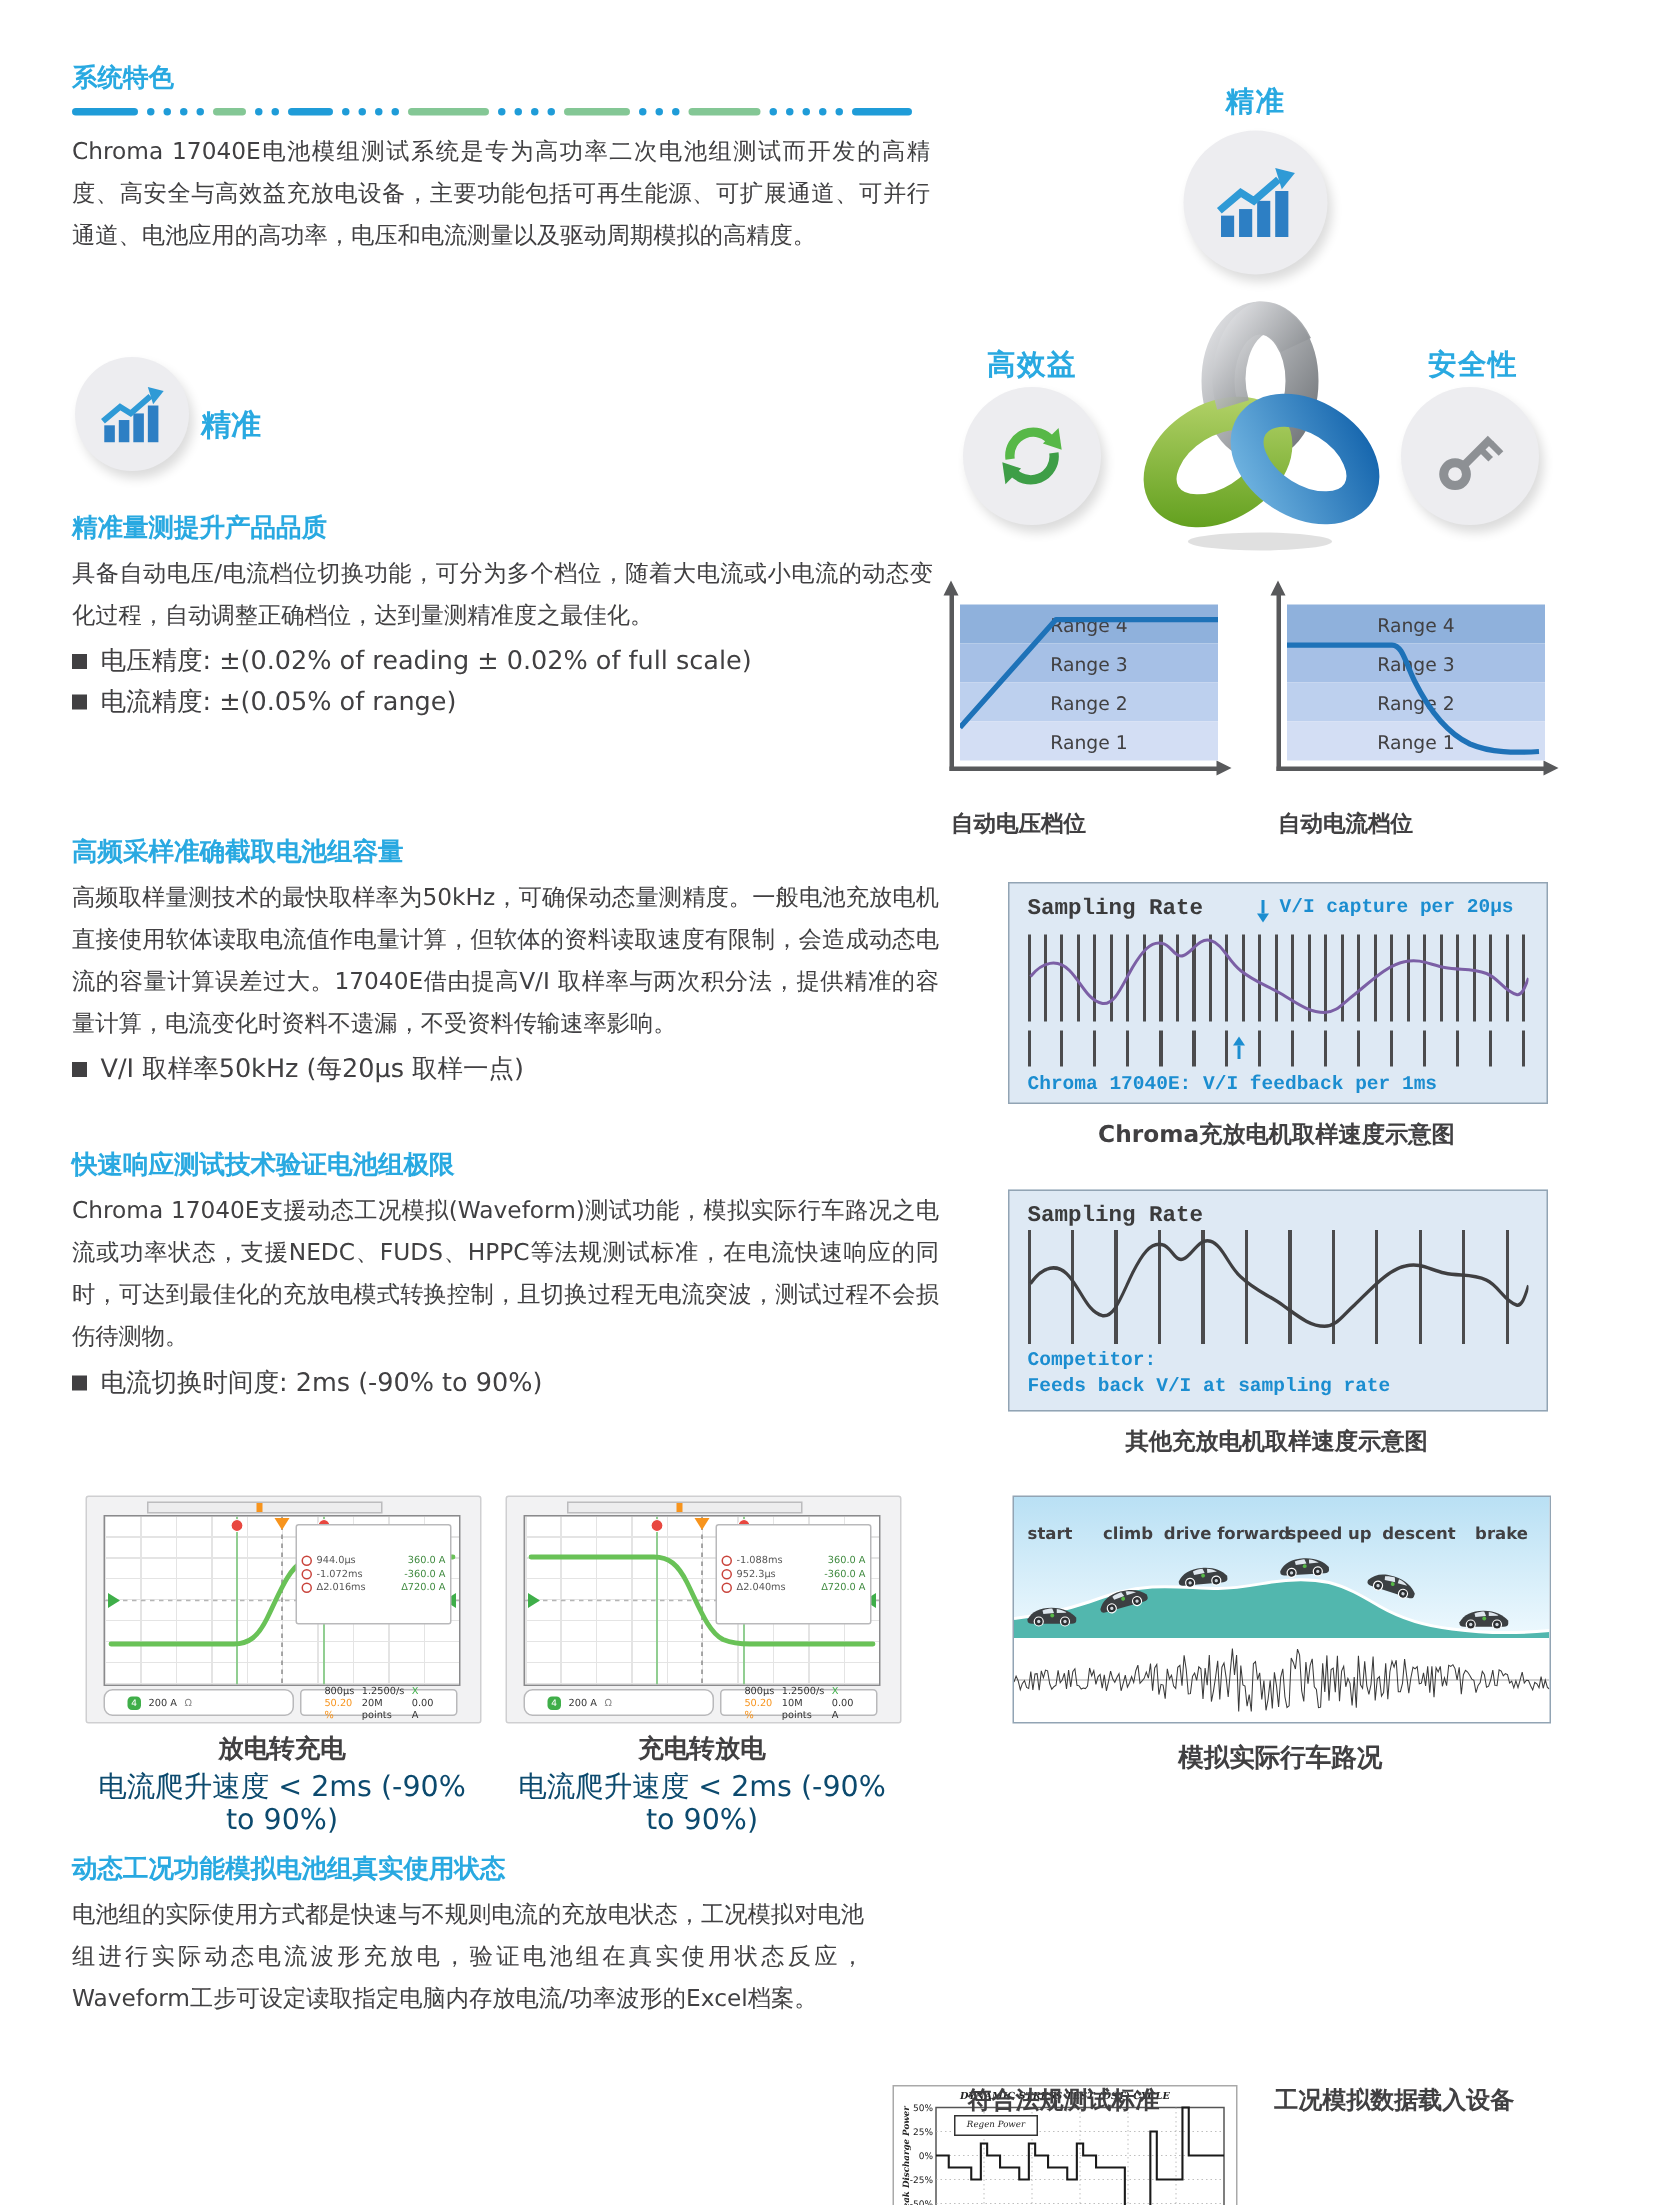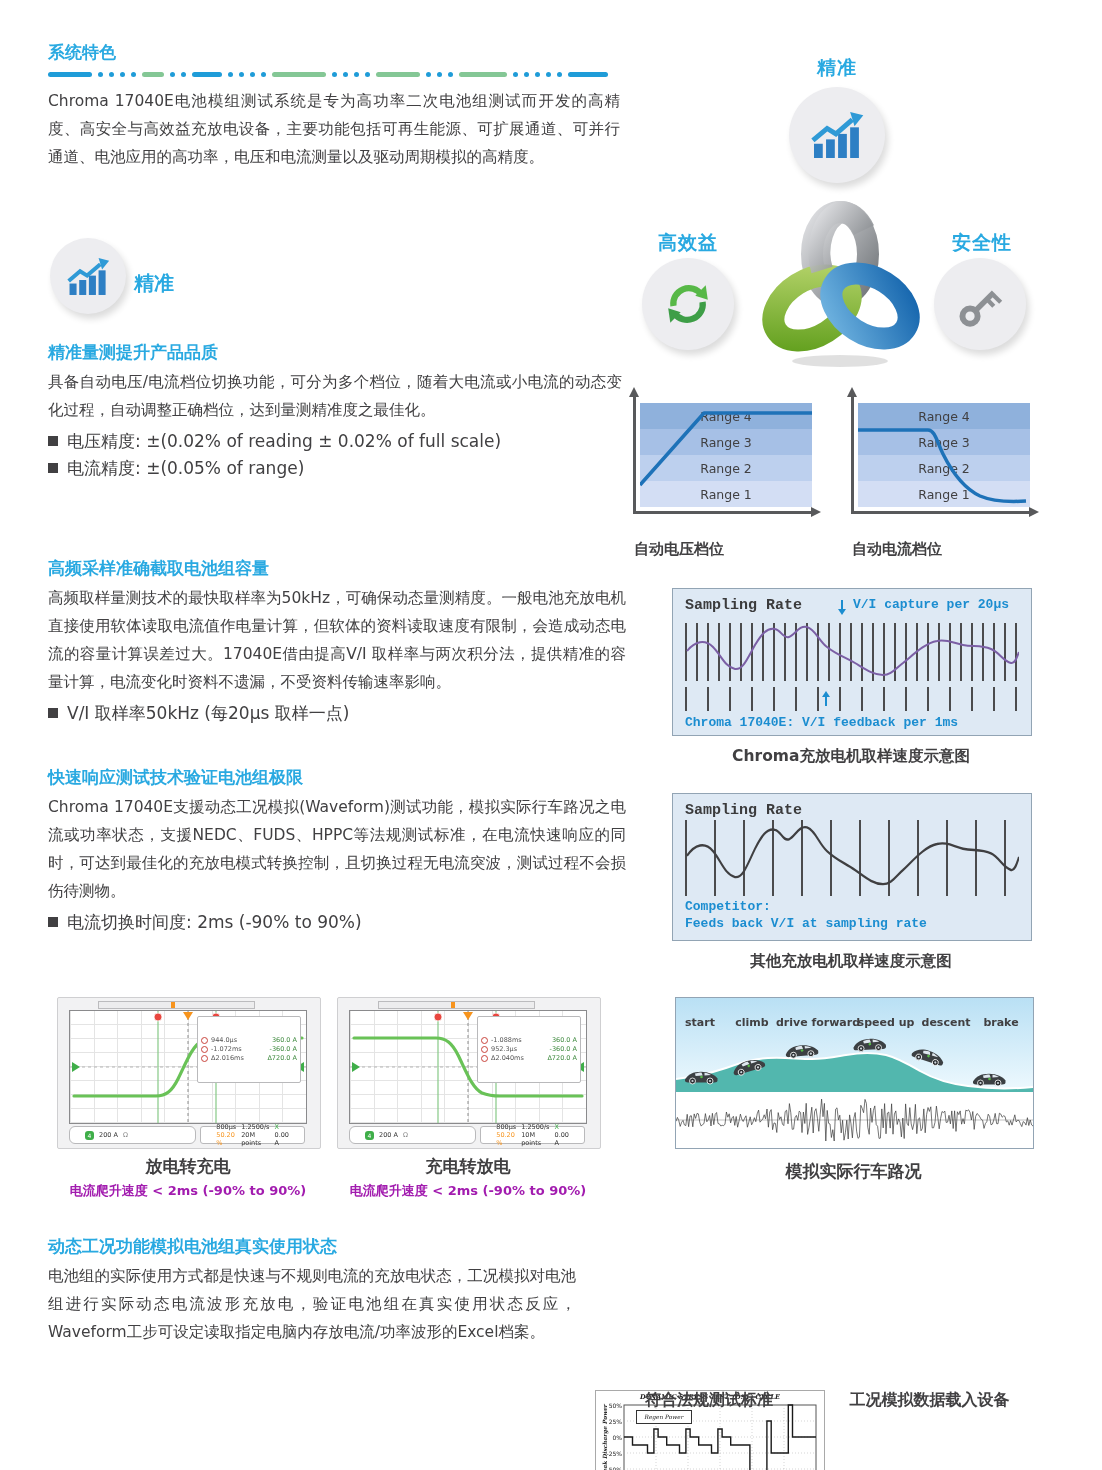--- a/index.html
+++ b/index.html
@@ -60,21 +60,21 @@
   .meas-t{flex:1;} .meas-v{color:#3f8a3f;}
   .scope-status{position:absolute;left:11px;top:128px;width:236px;height:18px;display:flex;gap:4px;}
   .st-box{background:#fff;border:1px solid #b9b9bb;border-radius:6px;display:flex;align-items:center;gap:5px;padding:0 15px;font-size:6.5px;color:#333;}
   .st-left{width:100px;}
   .st-mid{flex:1;border-radius:3px;justify-content:space-between;}
   .st-col{display:flex;flex-direction:column;line-height:8px;}
   .ch-badge{flex:none;width:9px;height:9px;border-radius:3px;background:#3fae49;color:#fff;font-size:6px;display:flex;align-items:center;justify-content:center;}
   .orange{color:#f7941d;} .dim{color:#888;} .green-t{color:#3fae49;}
   .scope-caption{line-height:22px;text-align:center;}
   .scope-caption .c1{font-size:17px;font-weight:700;color:#414042;}
-  .scope-caption .c2{font-size:13px;font-weight:700;color:#a21caf;margin-top:3px;}
+  .scope-caption .c2{font-size:19px;font-weight:400;color:#0c4a6e;margin-top:3px;}
   
   .drive-fig{width:357px;height:150px;border:1px solid #92a4b4;position:relative;overflow:hidden;background:#fff;}
   .drive-sky{position:absolute;left:0;top:0;width:357px;height:94px;background:linear-gradient(#b9e0f4,#eef9fe);}
   .drive-label{position:absolute;top:18px;font-size:11px;font-weight:600;color:#414042;text-align:center;transform:translateX(-50%);white-space:nowrap;}
   
   .dst-fig{width:228px;height:145px;background:#fff;border:1px solid #a9a9a9;position:relative;}
   .dst-title{position:absolute;left:0;top:2px;width:100%;text-align:center;font-size:6.5px;font-weight:700;font-style:italic;font-family:"DejaVu Serif","Liberation Serif",serif;color:#222;}
   .dst-ylabel{position:absolute;left:-47px;top:64px;width:112px;text-align:center;font-size:5.8px;font-weight:700;font-style:italic;font-family:"DejaVu Serif","Liberation Serif",serif;color:#222;transform:rotate(-90deg);}
   .dst-ytick{position:absolute;left:6px;width:20px;text-align:right;font-size:6px;color:#222;line-height:7px;}
   .dst-ann{position:absolute;border:1px solid #333;background:#fff;font-size:5.8px;display:flex;align-items:center;justify-content:center;color:#222;font-style:italic;font-family:"DejaVu Serif","Liberation Serif",serif;}

